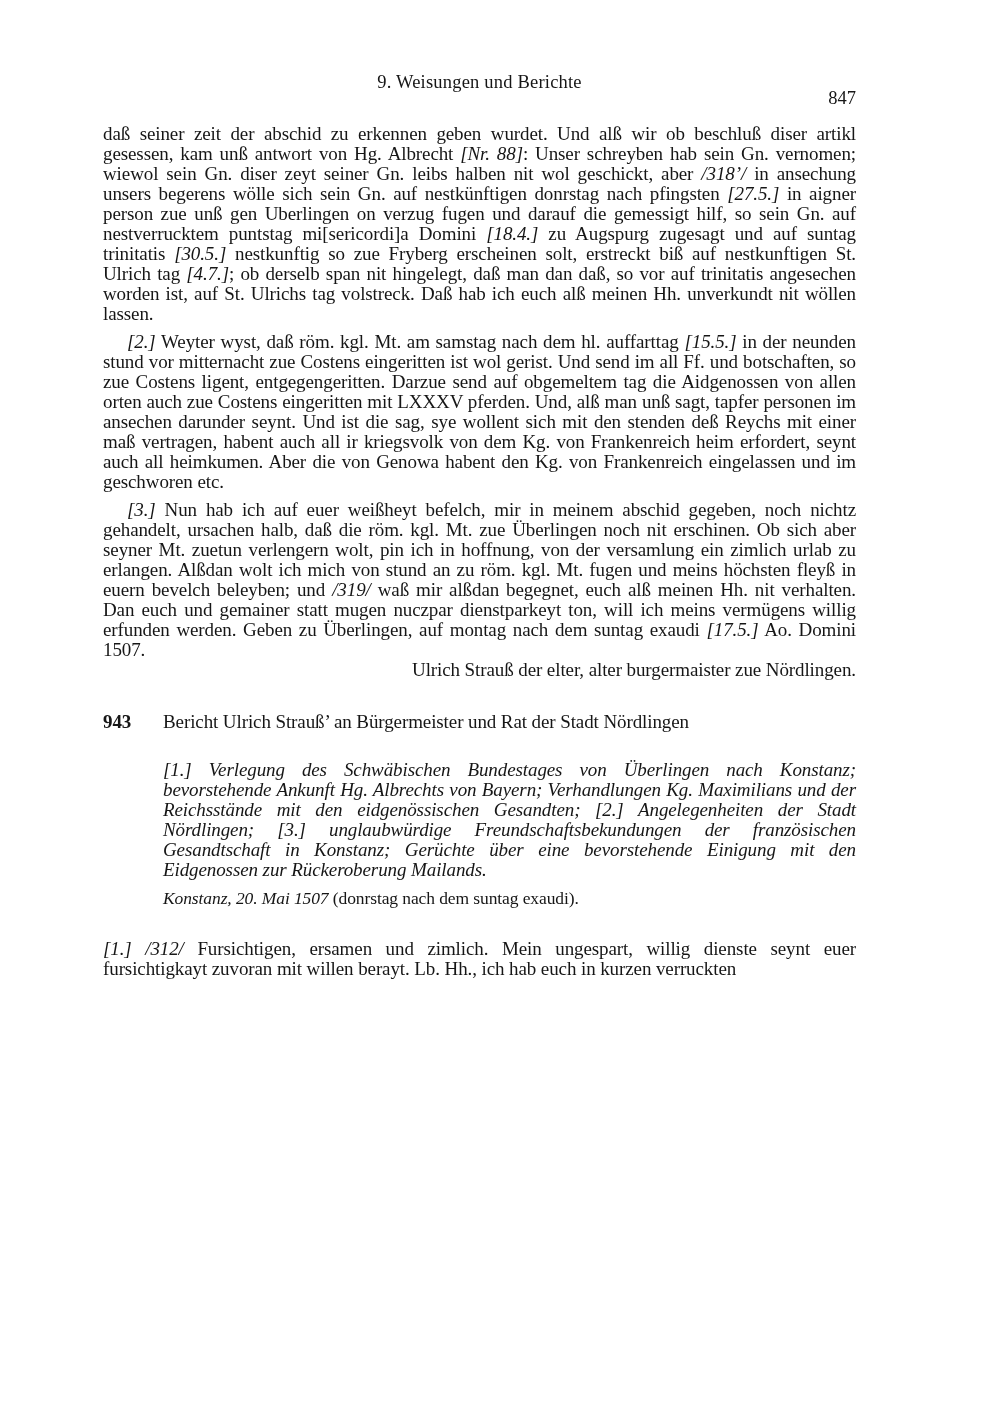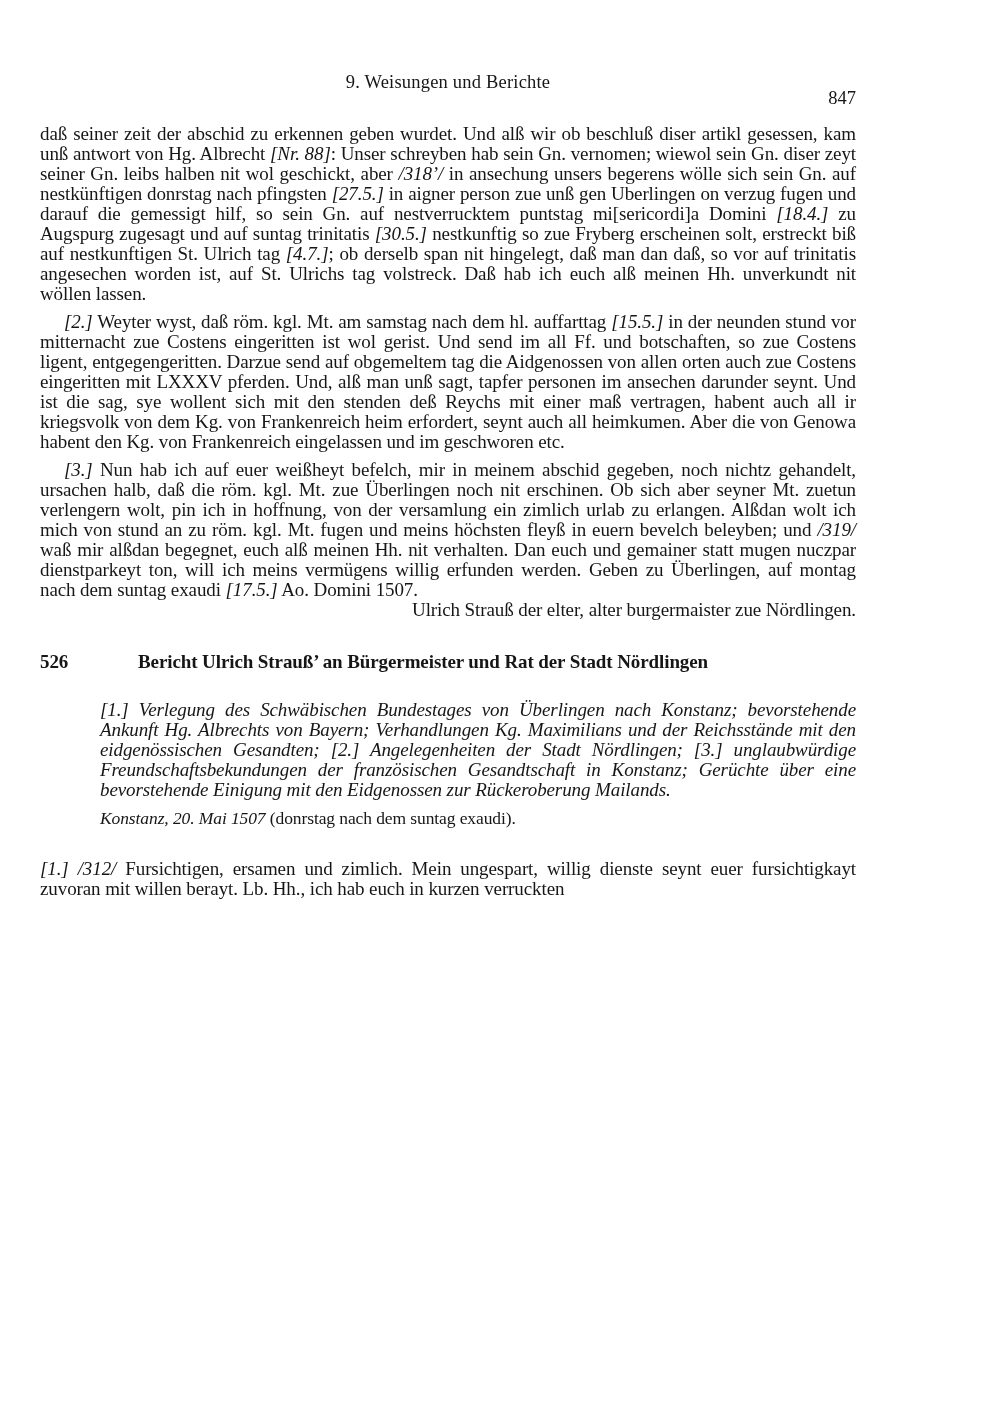--- a/index.html
+++ b/index.html
@@ -5,21 +5,21 @@
   * { margin: 0; padding: 0; box-sizing: border-box; }
   html, body { background: #ffffff; }
   body {
     width: 1004px; height: 1418px;
     font-family: "Liberation Serif", "DejaVu Serif", serif;
     color: #161616;
     -webkit-font-smoothing: antialiased;
   }
   .page {
     width: 1004px; height: 1418px;
-    padding: 70px 148px 36px 40px;
+    padding: 70px 148px 36px 103px;
     overflow: hidden;
     background: #ffffff;
   }
   .running-header {
     position: relative;
     font-size: 18.5px;
     line-height: 24px;
     margin-bottom: 30px;
   }
   .chapter { display: block; text-align: center; letter-spacing: 0.2px; }
@@ -50,36 +50,36 @@
   }
   .meta {
     margin-left: 60px;
     font-size: 17.5px !important;
     line-height: 24.5px !important;
     text-align: center;
   }
   .gap-top { margin-top: 28px; }
 
   .it { font-style: italic; }
-  .bd { font-weight: bold; margin-left: 38px; }
+  .bd { font-weight: normal; }
 </style>
 </head>
 <body>
 
 <div class="page">
   <header class="running-header">
     <span class="chapter">9. Weisungen und Berichte</span>
     <span class="pagenum">847</span>
   </header>
   <main class="text-block">
       <p class="body"><span>daß seiner zeit der abschid zu erkennen geben wurdet. Und alß wir ob beschluß diser artikl gesessen, kam unß antwort von Hg. Albrecht </span><span class="it">[Nr. 88]</span><span>: Unser schreyben hab sein Gn. vernomen; wiewol sein Gn. diser zeyt seiner Gn. leibs halben nit wol geschickt, aber </span><span class="it">/318’/</span><span> in ansechung unsers begerens wölle sich sein Gn. auf nestkünftigen donrstag nach pfingsten </span><span class="it">[27.5.]</span><span> in aigner person zue unß gen Uberlingen on verzug fugen und darauf die gemessigt hilf, so sein Gn. auf nestverrucktem puntstag mi[sericordi]a Domini </span><span class="it">[18.4.]</span><span> zu Augspurg zugesagt und auf suntag trinitatis </span><span class="it">[30.5.]</span><span> nestkunftig so zue Fryberg erscheinen solt, erstreckt biß auf nestkunftigen St. Ulrich tag </span><span class="it">[4.7.]</span><span>; ob derselb span nit hingelegt, daß man dan daß, so vor auf trinitatis angesechen worden ist, auf St. Ulrichs tag volstreck. Daß hab ich euch alß meinen Hh. unverkundt nit wöllen lassen.</span></p>
       <p class="body indent"><span class="it">[2.]</span><span> Weyter wyst, daß röm. kgl. Mt. am samstag nach dem hl. auffarttag </span><span class="it">[15.5.]</span><span> in der neunden stund vor mitternacht zue Costens eingeritten ist wol gerist. Und send im all Ff. und botschaften, so zue Costens ligent, entgegengeritten. Darzue send auf obgemeltem tag die Aidgenossen von allen orten auch zue Costens eingeritten mit LXXXV pferden. Und, alß man unß sagt, tapfer personen im ansechen darunder seynt. Und ist die sag, sye wollent sich mit den stenden deß Reychs mit einer maß vertragen, habent auch all ir kriegsvolk von dem Kg. von Frankenreich heim erfordert, seynt auch all heimkumen. Aber die von Genowa habent den Kg. von Frankenreich eingelassen und im geschworen etc.</span></p>
       <p class="body indent"><span class="it">[3.]</span><span> Nun hab ich auf euer weißheyt befelch, mir in meinem abschid gegeben, noch nichtz gehandelt, ursachen halb, daß die röm. kgl. Mt. zue Überlingen noch nit erschinen. Ob sich aber seyner Mt. zuetun verlengern wolt, pin ich in hoffnung, von der versamlung ein zimlich urlab zu erlangen. Alßdan wolt ich mich von stund an zu röm. kgl. Mt. fugen und meins höchsten fleyß in euern bevelch beleyben; und </span><span class="it">/319/</span><span> waß mir alßdan begegnet, euch alß meinen Hh. nit verhalten. Dan euch und gemainer statt mugen nuczpar dienstparkeyt ton, will ich meins vermügens willig erfunden werden. Geben zu Überlingen, auf montag nach dem suntag exaudi </span><span class="it">[17.5.]</span><span> Ao. Domini 1507.</span></p>
       <p class="body signature"><span>Ulrich Strauß der elter, alter burgermaister zue Nördlingen.</span></p>
       <p class="entry-heading">
-        <span class="entry-number">526</span>
+        <span class="entry-number">943</span>
         <span class="entry-title"><span class="bd">Bericht Ulrich Strauß’ an Bürgermeister und Rat der Stadt Nördlingen</span></span>
       </p>
       <p class="body summary"><span>[1.] Verlegung des Schwäbischen Bundestages von Überlingen nach Konstanz; bevorstehende Ankunft Hg. Albrechts von Bayern; Verhandlungen Kg. Maximilians und der Reichsstände mit den eidgenössischen Gesandten; [2.] Angelegenheiten der Stadt Nördlingen; [3.] unglaubwürdige Freundschaftsbekundungen der französischen Gesandtschaft in Konstanz; Gerüchte über eine bevorstehende Einigung mit den Eidgenossen zur Rückeroberung Mailands.</span></p>
       <p class="body meta"><span class="it">Konstanz, 20. Mai 1507</span><span> (donrstag nach dem suntag exaudi).</span></p>
       <p class="body gap-top"><span class="it">[1.] /312/</span><span> Fursichtigen, ersamen und zimlich. Mein ungespart, willig dienste seynt euer fursichtigkayt zuvoran mit willen berayt. Lb. Hh., ich hab euch in kurzen verruckten</span></p>
     </main>
 </div>
 
 </body></html>

